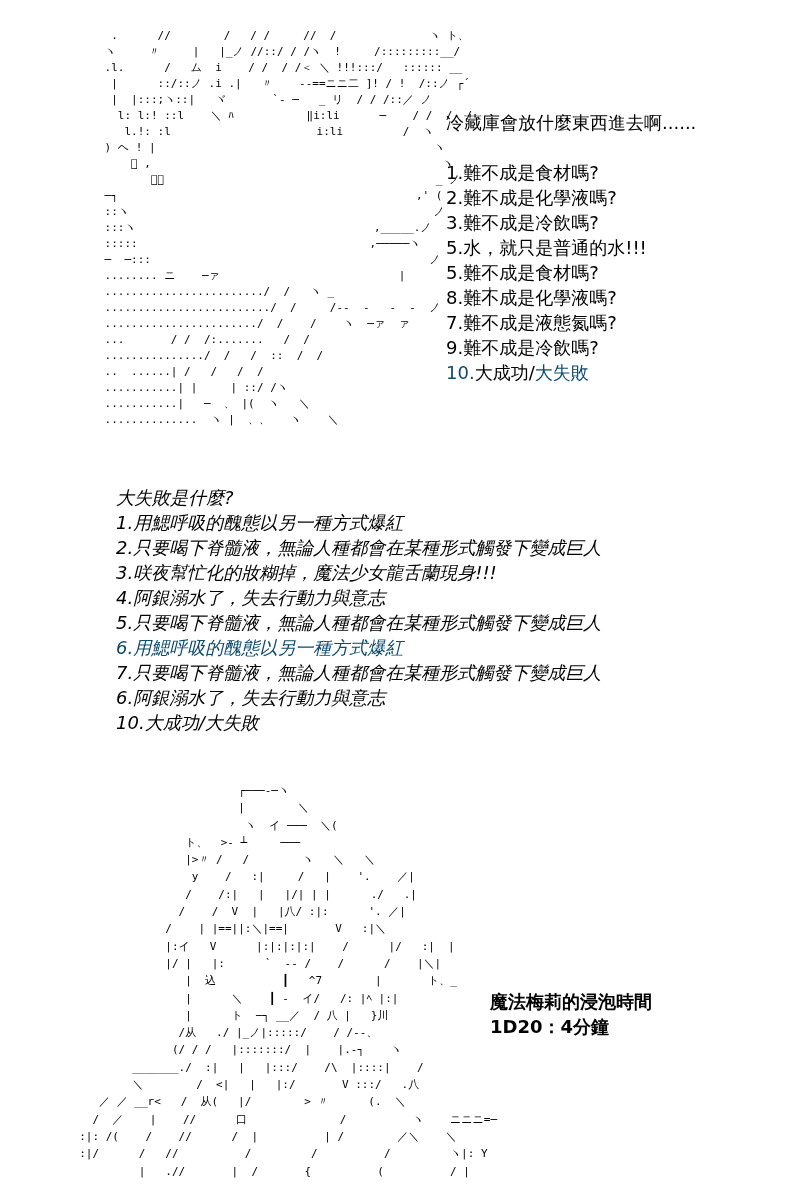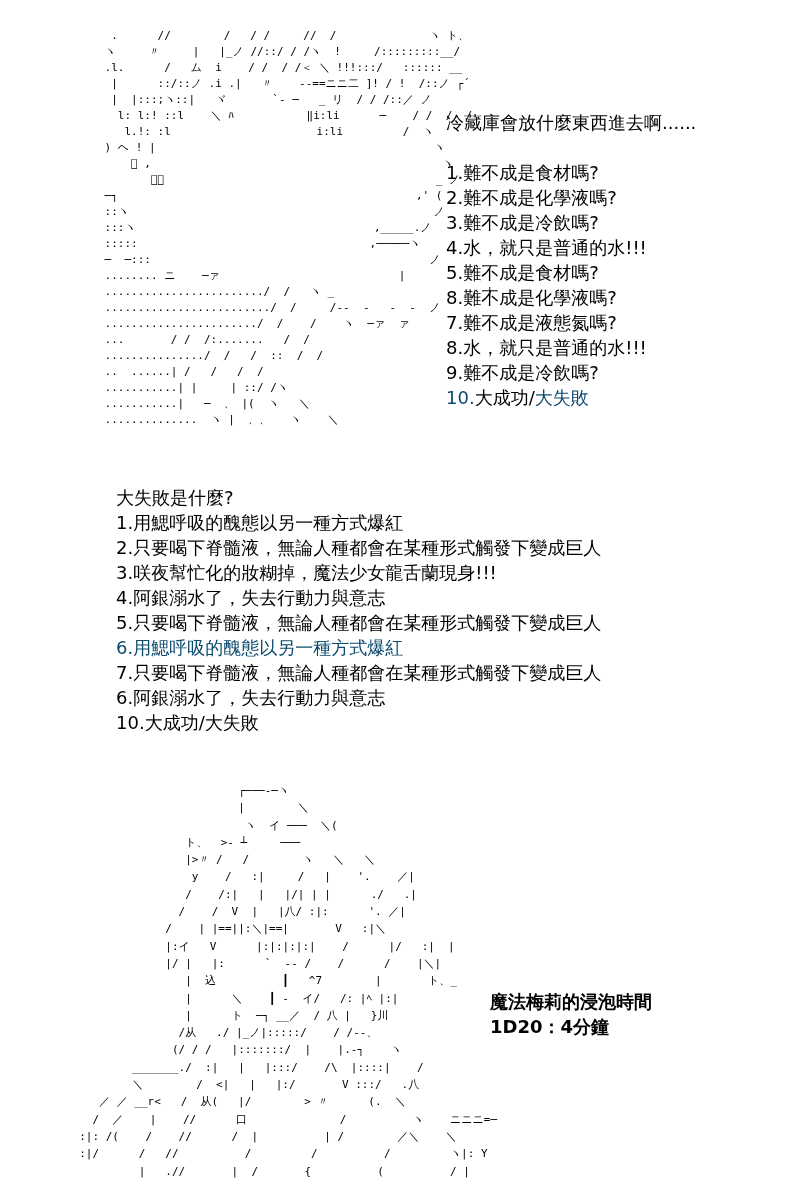--- a/index.html
+++ b/index.html
@@ -15,21 +15,21 @@
       font-size: 11px;
       line-height: 16px;
       white-space: pre;
       color: #000000;
     }
     .aa-top { left: 98px; top: 28px; }
     .aa-bottom { left: 66px; top: 782px; font-size: 11px; line-height: 17.3px; }
     .text-block { position: absolute; font-size: 18px; line-height: 25px; }
     .text-block .line { white-space: nowrap; height: 25px; }
     .top-list { left: 446px; top: 110px; }
-    .fail-list { left: 116px; top: 485px; }
+    .fail-list { left: 116px; top: 485px; font-style: italic; }
     .soak { left: 490px; top: 989px; line-height: 25px; font-weight: bold; }
     .red { color: #0c4a6e; }
     .gap { height: 25px; }
   </style>
 </head>
 <body>
 
 <pre class="aa aa-top">  .      //        /   / /     //  /              ヽ ト、
  ヽ     〃     |   |_ノ //::/ / /ヽ  !     /:::::::::__/
  .l.      /   ム  i    / /  / /＜ ＼ !!!:::/   :::::: __
@@ -55,25 +55,24 @@
  ...........| |     | ::/ /ヽ
  ...........|   ─  、 |(  ヽ   ＼
  ..............  ヽ |  、、   ヽ    ＼</pre>
 
 <div class="text-block top-list">
   <div class="line">冷藏庫會放什麼東西進去啊......</div>
   <div class="gap"></div>
   <div class="line">1.難不成是食材嗎?</div>
   <div class="line">2.難不成是化學液嗎?</div>
   <div class="line">3.難不成是冷飲嗎?</div>
-  <div class="line">4.水，就只是普通的水!!!</div>
+  <div class="line">5.水，就只是普通的水!!!</div>
   <div class="line">5.難不成是食材嗎?</div>
   <div class="line">8.難不成是化學液嗎?</div>
   <div class="line">7.難不成是液態氮嗎?</div>
-  <div class="line">8.水，就只是普通的水!!!</div>
   <div class="line">9.難不成是冷飲嗎?</div>
   <div class="line">
     <span class="red">10.</span><span>大成功/</span><span class="red">大失敗</span>
   </div>
 </div>
 
 <div class="text-block fail-list">
   <div class="line">大失敗是什麼?</div>
   <div class="line">1.用鰓呼吸的醜態以另一種方式爆紅</div>
   <div class="line">2.只要喝下脊髓液，無論人種都會在某種形式觸發下變成巨人</div>

